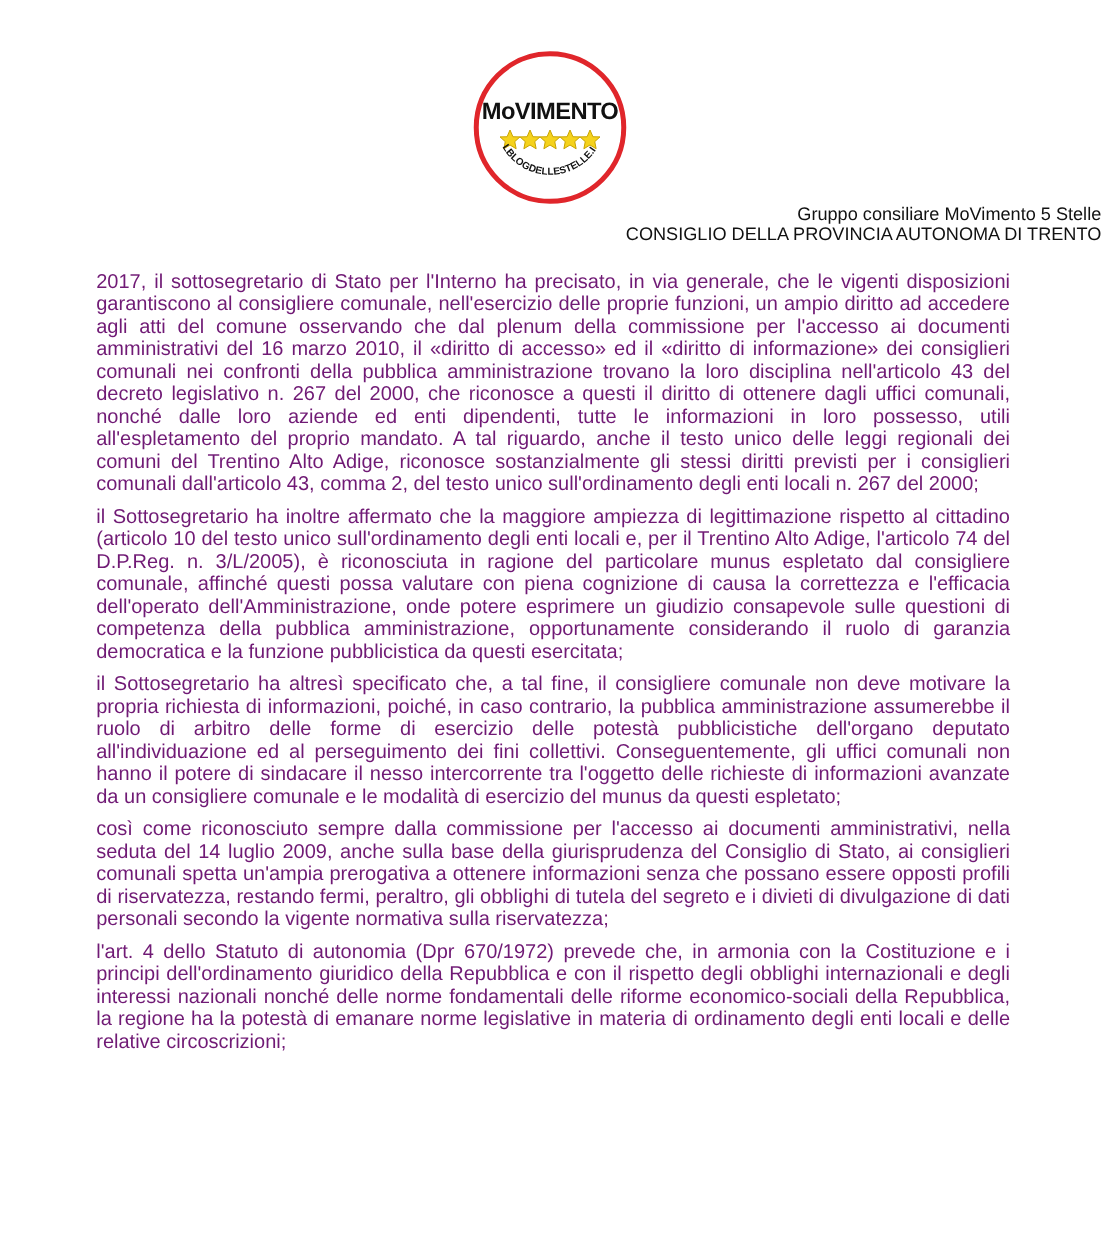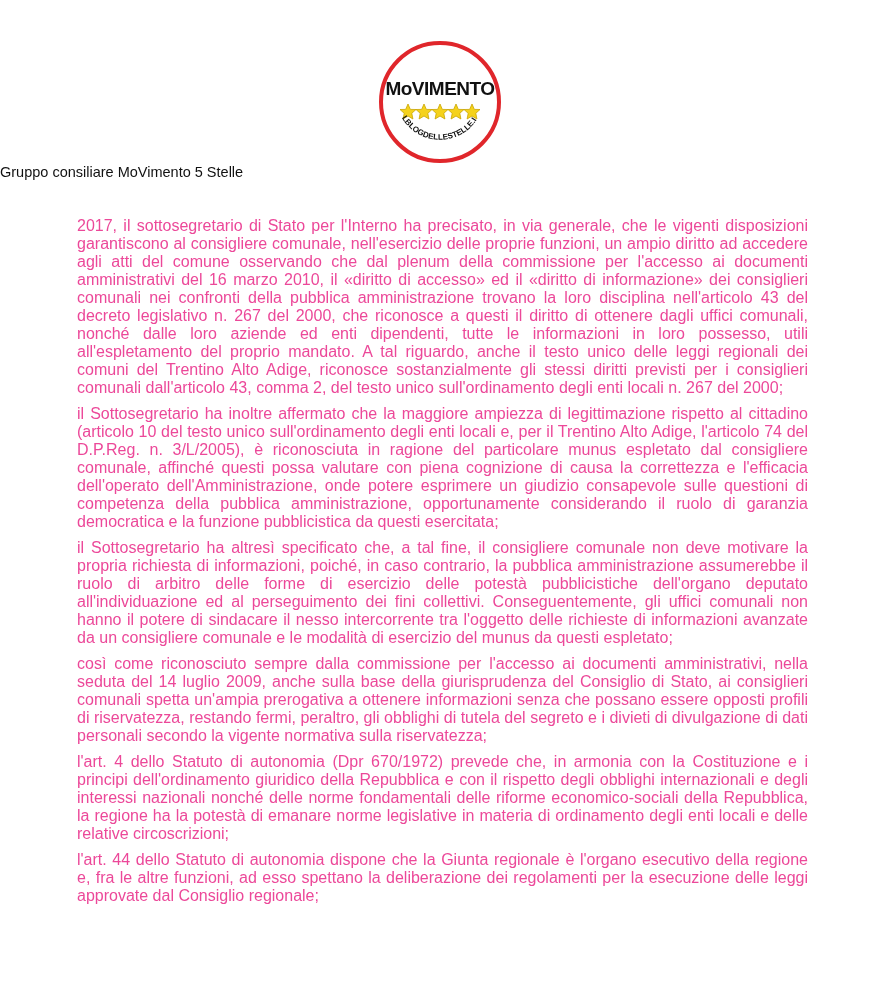--- a/index.html
+++ b/index.html
@@ -4,26 +4,26 @@
   <style>
     html, body { margin: 0; padding: 0; background: #ffffff; }
     body {
       width: 881px; height: 989px; overflow: hidden; position: relative;
       font-family: "Liberation Sans", sans-serif; color: #111111;
     }
     .logo {
       position: absolute; left: 378px; top: 40px; width: 124px; height: 124px;
     }
     .header {
-      position: absolute; left: 0; top: 164px; width: 881px; text-align: left;
+      position: absolute; left: 0; top: 164px; width: 881px; text-align: right;
       font-size: 14.5px; line-height: 16px; color: #111;
     }
     .body-text {
       position: absolute; left: 77px; top: 217px; width: 731px;
-      font-size: 16px; line-height: 18px; text-align: justify; color: #ec4899;
+      font-size: 16px; line-height: 18px; text-align: justify; color: #701a75;
     }
     .body-text p { margin: 0 0 8px 0; }
   </style>
 </head>
 <body>
 
 <div class="logo">
   <svg width="124" height="124" viewBox="0 0 124 124">
     <defs>
       <path id="arcPath" d="M 24 78 A 44 44 0 0 0 100 78" fill="none"></path>
@@ -39,22 +39,22 @@
       <use href="#star" x="94" y="72"></use>
     </g>
     <text font-family="Liberation Sans, sans-serif" font-weight="bold" font-size="8" fill="#111">
       <textPath href="#arcPath" startOffset="50%" text-anchor="middle">ILBLOGDELLESTELLE.IT</textPath>
     </text>
   </svg>
 </div>
 
 <div class="header">
   <div>Gruppo consiliare MoVimento 5 Stelle</div>
+  <div>CONSIGLIO DELLA PROVINCIA AUTONOMA DI TRENTO</div>
 </div>
 
 <div class="body-text">
   <p>2017, il sottosegretario di Stato per l'Interno ha precisato, in via generale, che le vigenti disposizioni garantiscono al consigliere comunale, nell'esercizio delle proprie funzioni, un ampio diritto ad accedere agli atti del comune osservando che dal plenum della commissione per l'accesso ai documenti amministrativi del 16 marzo 2010, il «diritto di accesso» ed il «diritto di informazione» dei consiglieri comunali nei confronti della pubblica amministrazione trovano la loro disciplina nell'articolo 43 del decreto legislativo n. 267 del 2000, che riconosce a questi il diritto di ottenere dagli uffici comunali, nonché dalle loro aziende ed enti dipendenti, tutte le informazioni in loro possesso, utili all'espletamento del proprio mandato. A tal riguardo, anche il testo unico delle leggi regionali dei comuni del Trentino Alto Adige, riconosce sostanzialmente gli stessi diritti previsti per i consiglieri comunali dall'articolo 43, comma 2, del testo unico sull'ordinamento degli enti locali n. 267 del 2000;</p>
   <p>il Sottosegretario ha inoltre affermato che la maggiore ampiezza di legittimazione rispetto al cittadino (articolo 10 del testo unico sull'ordinamento degli enti locali e, per il Trentino Alto Adige, l'articolo 74 del D.P.Reg. n. 3/L/2005), è riconosciuta in ragione del particolare munus espletato dal consigliere comunale, affinché questi possa valutare con piena cognizione di causa la correttezza e l'efficacia dell'operato dell'Amministrazione, onde potere esprimere un giudizio consapevole sulle questioni di competenza della pubblica amministrazione, opportunamente considerando il ruolo di garanzia democratica e la funzione pubblicistica da questi esercitata;</p>
   <p>il Sottosegretario ha altresì specificato che, a tal fine, il consigliere comunale non deve motivare la propria richiesta di informazioni, poiché, in caso contrario, la pubblica amministrazione assumerebbe il ruolo di arbitro delle forme di esercizio delle potestà pubblicistiche dell'organo deputato all'individuazione ed al perseguimento dei fini collettivi. Conseguentemente, gli uffici comunali non hanno il potere di sindacare il nesso intercorrente tra l'oggetto delle richieste di informazioni avanzate da un consigliere comunale e le modalità di esercizio del munus da questi espletato;</p>
   <p>così come riconosciuto sempre dalla commissione per l'accesso ai documenti amministrativi, nella seduta del 14 luglio 2009, anche sulla base della giurisprudenza del Consiglio di Stato, ai consiglieri comunali spetta un'ampia prerogativa a ottenere informazioni senza che possano essere opposti profili di riservatezza, restando fermi, peraltro, gli obblighi di tutela del segreto e i divieti di divulgazione di dati personali secondo la vigente normativa sulla riservatezza;</p>
   <p>l'art. 4 dello Statuto di autonomia (Dpr 670/1972) prevede che, in armonia con la Costituzione e i principi dell'ordinamento giuridico della Repubblica e con il rispetto degli obblighi internazionali e degli interessi nazionali  nonché delle norme fondamentali delle riforme economico-sociali della Repubblica, la regione ha la potestà di emanare norme legislative in materia di ordinamento degli enti locali e delle relative circoscrizioni;</p>
-  <p>l'art. 44 dello Statuto di autonomia dispone che la Giunta regionale è l'organo esecutivo della regione e, fra le altre funzioni, ad esso spettano la deliberazione dei regolamenti per la esecuzione delle leggi approvate dal Consiglio regionale;</p>
 </div>
 
 </body></html>

